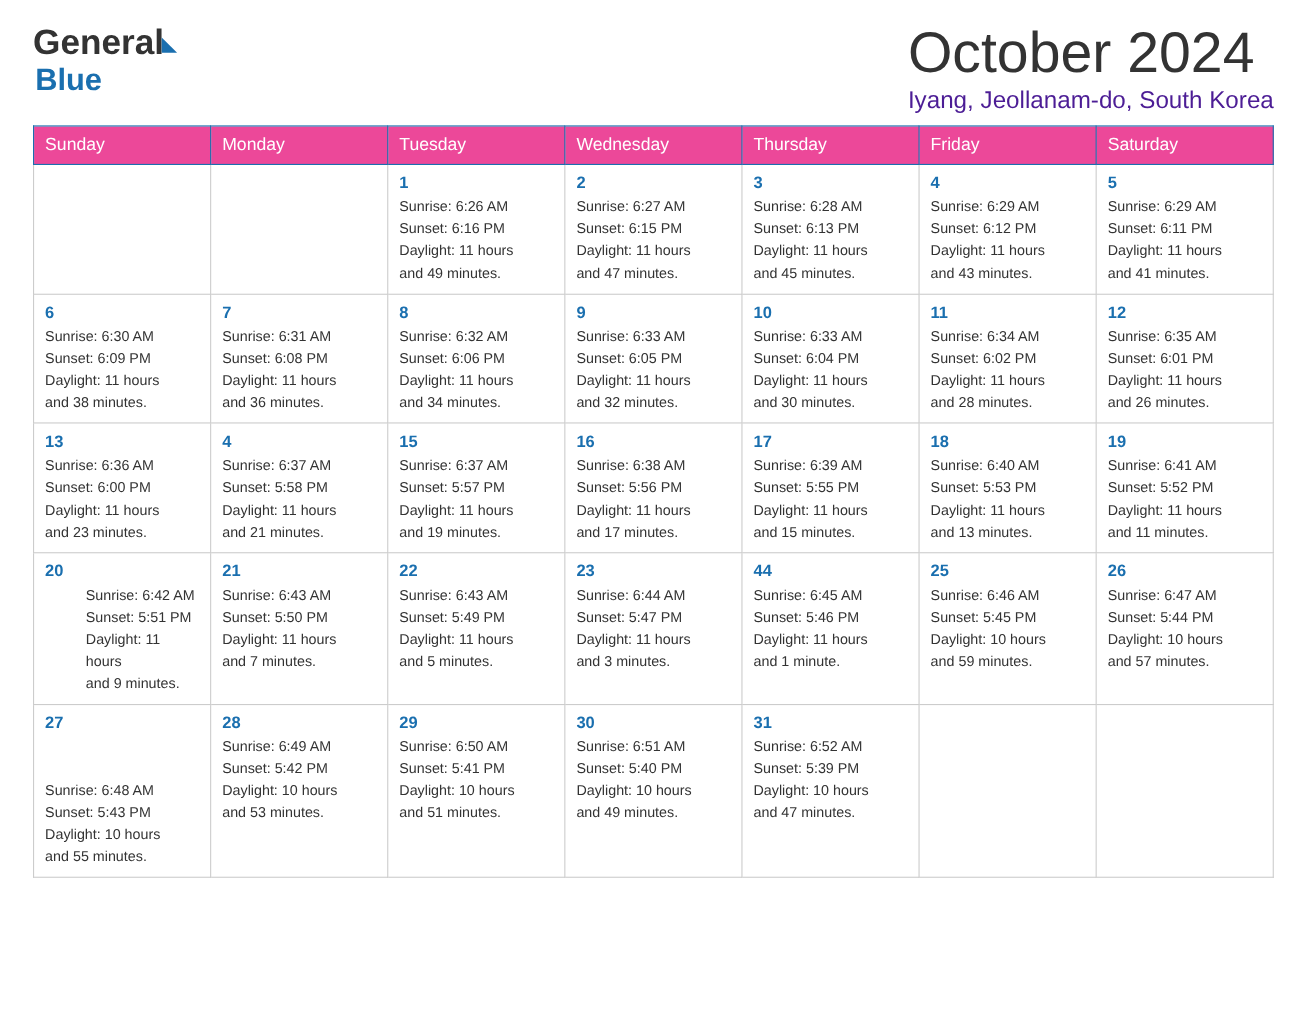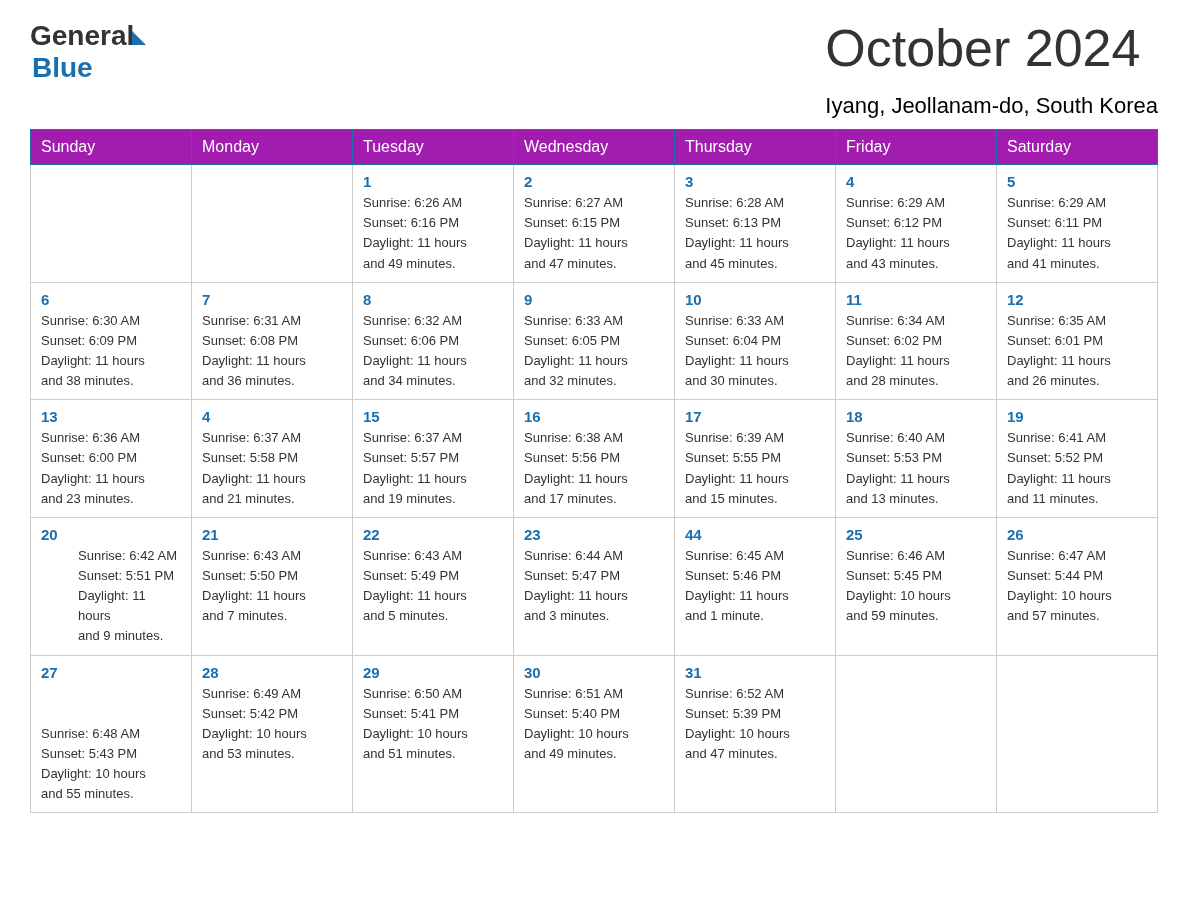--- a/index.html
+++ b/index.html
@@ -15,21 +15,21 @@
       justify-content: space-between;
       align-items: flex-start;
       margin-bottom: 10px;
     }
     .logo {
       display: flex;
       align-items: center;
       gap: 0;
     }
     .logo-text-general {
-      font-size: 28px;
+      font-size: 32px;
       font-weight: bold;
       color: #333;
     }
     .logo-triangle {
       width: 0;
       height: 0;
       border-left: 14px solid #1a6faf;
       border-top: 14px solid transparent;
       border-bottom: 0px solid transparent;
       margin-left: -2px;
@@ -53,30 +53,30 @@
       text-align: left;
     }
     .month-title {
       font-size: 52px;
       font-weight: normal;
       color: #333;
       line-height: 1.1;
     }
     .location-title {
       font-size: 22px;
-      color: #000000;
-      margin-top: 16px;
+      color: #4c1d95;
+      margin-top: 1px;
     }
     .calendar-table {
       width: 100%;
       border-collapse: collapse;
       margin-top: 10px;
     }
     .calendar-table th {
-      background-color: #a21caf;
+      background-color: #ec4899;
       color: #fff;
       text-align: left;
       padding: 8px 10px;
       font-size: 16px;
       font-weight: normal;
       border: 1px solid #1a6faf;
     }
     .calendar-table td {
       vertical-align: top;
       padding: 8px 10px;

